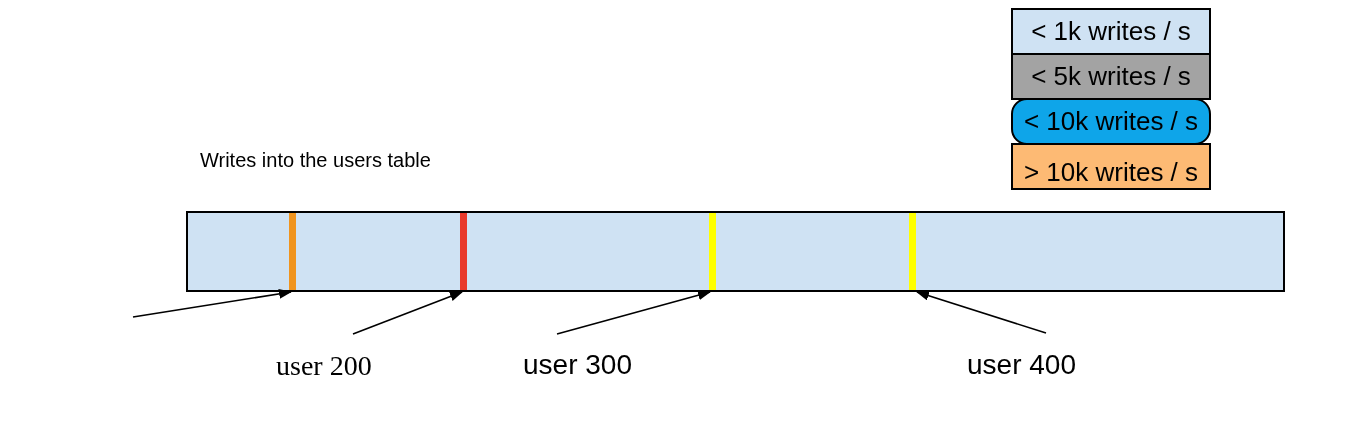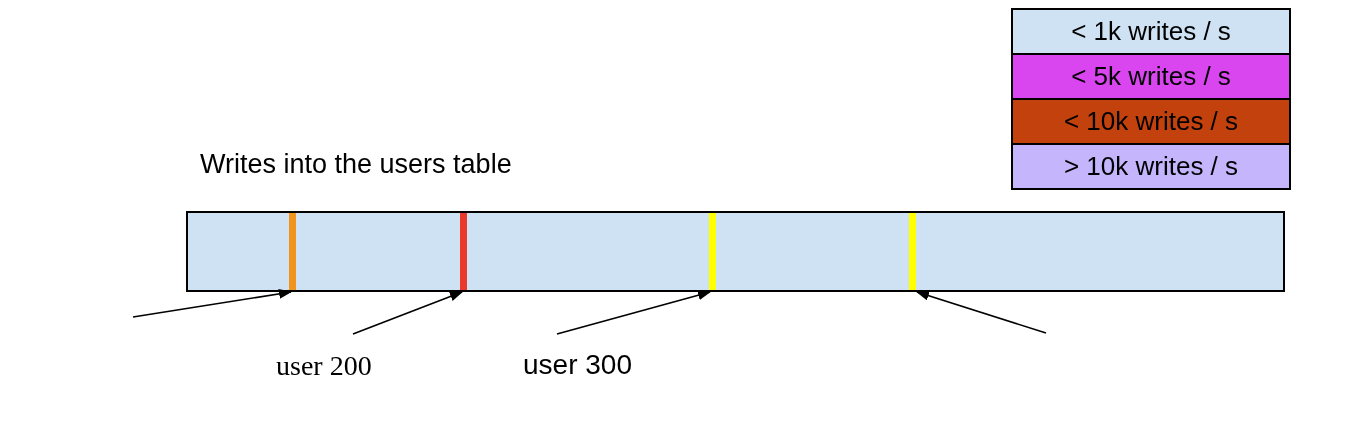--- a/index.html
+++ b/index.html
@@ -9,29 +9,29 @@
     height: 422px;
     background: #ffffff;
     font-family: "Liberation Sans", sans-serif;
     color: #000;
     overflow: hidden;
   }
   .title {
     position: absolute;
     left: 200px;
     top: 149px;
-    font-size: 27px;
+    font-size: 20px;
     line-height: 1.15;
     white-space: nowrap;
   }
   .legend {
     position: absolute;
     left: 1011px;
     top: 8px;
-    width: 280px;
+    width: 200px;
   }
   .legend-row {
     box-sizing: border-box;
     height: 47px;
     border: 2px solid #000;
     display: flex;
     align-items: center;
     justify-content: center;
     font-size: 26px;
     white-space: nowrap;
@@ -74,27 +74,27 @@
 <body>
 
 <div class="canvas">
 
   <div class="title">Writes into the users table</div>
 
   <div class="legend">
     <div class="legend-row" style="background-color: rgb(207, 226, 243);">
       <span>&lt; 1k writes / s</span>
     </div>
-    <div class="legend-row" style="background-color: #d946ef;">
+    <div class="legend-row" style="background-color: #a3a3a3;">
       <span>&lt; 5k writes / s</span>
     </div>
-    <div class="legend-row" style="background-color: #c2410c;">
+    <div class="legend-row" style="background-color: #0ea5e9; border-radius: 16px;">
       <span>&lt; 10k writes / s</span>
     </div>
-    <div class="legend-row" style="background-color: #c4b5fd;">
+    <div class="legend-row" style="background-color: #fdba74; align-items: flex-end;">
       <span>&gt; 10k writes / s</span>
     </div>
   </div>
 
   <div class="band" style="background-color: rgb(207, 226, 243);">
     <div class="stripe" style="background-color: rgb(240, 148, 30); left: 101px;"></div>
     <div class="stripe" style="background-color: rgb(232, 57, 43); left: 272px;"></div>
     <div class="stripe" style="background-color: rgb(255, 255, 0); left: 521px;"></div>
     <div class="stripe" style="background-color: rgb(255, 255, 0); left: 721px;"></div>
   </div>
@@ -106,14 +106,15 @@
       </marker>
     </defs>
     <line x1="133" y1="317" x2="291" y2="292" stroke="#000" stroke-width="1.6" marker-end="url(#ah)"></line>
     <line x1="353" y1="334" x2="462" y2="292" stroke="#000" stroke-width="1.6" marker-end="url(#ah)"></line>
     <line x1="557" y1="334" x2="710" y2="292" stroke="#000" stroke-width="1.6" marker-end="url(#ah)"></line>
     <line x1="1046" y1="333" x2="917" y2="292" stroke="#000" stroke-width="1.6" marker-end="url(#ah)"></line>
   </svg>
 
   <div class="user-label label-u200">user 200</div>
   <div class="user-label label-u300">user 300</div>
+  <div class="user-label label-u400">user 400</div>
 
 </div>
 
 </body></html>

